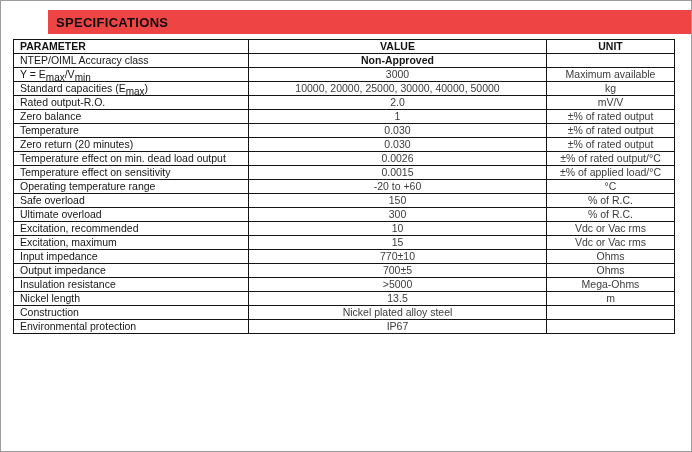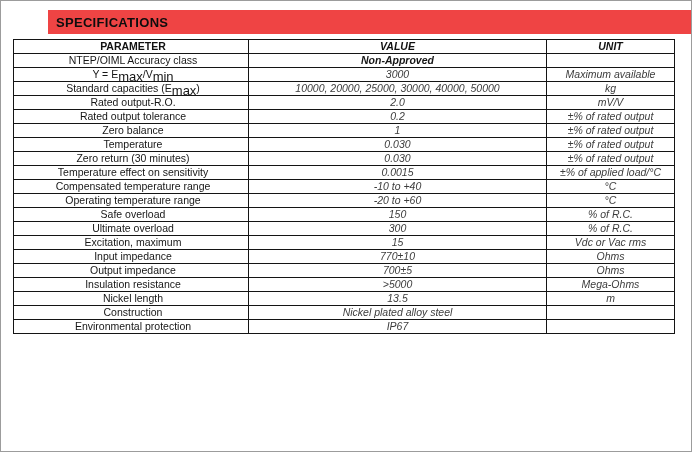--- a/index.html
+++ b/index.html
@@ -22,26 +22,26 @@
   }
   col.c-param{width:235px;}
   col.c-value{width:298px;}
   col.c-unit{width:128px;}
   .spec-table th,.spec-table td{
     border:1px solid #141414;height:14px;line-height:13px;
     font-size:10.5px;padding:0 2px;white-space:nowrap;overflow:hidden;
     box-sizing:border-box;
   }
   .spec-table th{font-weight:bold;color:#111;}
-  th.param,td.param{text-align:center;padding-left:6px;}
+  th.param,td.param{text-align:left;padding-left:6px;}
   td.param{font-weight:normal;color:#161616;}
-  th.value,td.value,th.unit,td.unit{text-align:center;font-style:italic;}
+  th.value,td.value,th.unit,td.unit{text-align:center;}
   td.value,td.unit{font-weight:normal;color:#3c3c3c;}
   td.value.bold{font-weight:bold;color:#161616;}
-  td sub{font-size:13px;line-height:0;}
+  td sub{font-size:10px;line-height:0;}
 </style>
 </head>
 <body>
 
 <div class="frame">
   <div class="title-band">
     <span class="title-text">SPECIFICATIONS</span>
   </div>
   <table class="spec-table">
     <colgroup>
@@ -71,63 +71,63 @@
           <td class="param">Standard capacities (E<sub>max</sub>)</td>
           <td class="value">10000, 20000, 25000, 30000, 40000, 50000</td>
           <td class="unit">kg</td>
         </tr>
         <tr>
           <td class="param">Rated output-R.O.</td>
           <td class="value">2.0</td>
           <td class="unit">mV/V</td>
         </tr>
         <tr>
-          <td class="param">Rated output tolerance</td>
-          <td class="value">0.2</td>
-          <td class="unit">±% of rated output</td>
-        </tr>
-        <tr>
           <td class="param">Zero balance</td>
           <td class="value">1</td>
           <td class="unit">±% of rated output</td>
         </tr>
         <tr>
           <td class="param">Temperature</td>
           <td class="value">0.030</td>
           <td class="unit">±% of rated output</td>
         </tr>
         <tr>
-          <td class="param">Zero return (30 minutes)</td>
+          <td class="param">Zero return (20 minutes)</td>
           <td class="value">0.030</td>
           <td class="unit">±% of rated output</td>
+        </tr>
+        <tr>
+          <td class="param">Temperature effect on min. dead load output</td>
+          <td class="value">0.0026</td>
+          <td class="unit">±% of rated output/°C</td>
         </tr>
         <tr>
           <td class="param">Temperature effect on sensitivity</td>
           <td class="value">0.0015</td>
           <td class="unit">±% of applied load/°C</td>
-        </tr>
-        <tr>
-          <td class="param">Compensated temperature range</td>
-          <td class="value">-10 to +40</td>
-          <td class="unit">°C</td>
         </tr>
         <tr>
           <td class="param">Operating temperature range</td>
           <td class="value">-20 to +60</td>
           <td class="unit">°C</td>
         </tr>
         <tr>
           <td class="param">Safe overload</td>
           <td class="value">150</td>
           <td class="unit">% of R.C.</td>
         </tr>
         <tr>
           <td class="param">Ultimate overload</td>
           <td class="value">300</td>
           <td class="unit">% of R.C.</td>
+        </tr>
+        <tr>
+          <td class="param">Excitation, recommended</td>
+          <td class="value">10</td>
+          <td class="unit">Vdc or Vac rms</td>
         </tr>
         <tr>
           <td class="param">Excitation, maximum</td>
           <td class="value">15</td>
           <td class="unit">Vdc or Vac rms</td>
         </tr>
         <tr>
           <td class="param">Input impedance</td>
           <td class="value">770±10</td>
           <td class="unit">Ohms</td>

